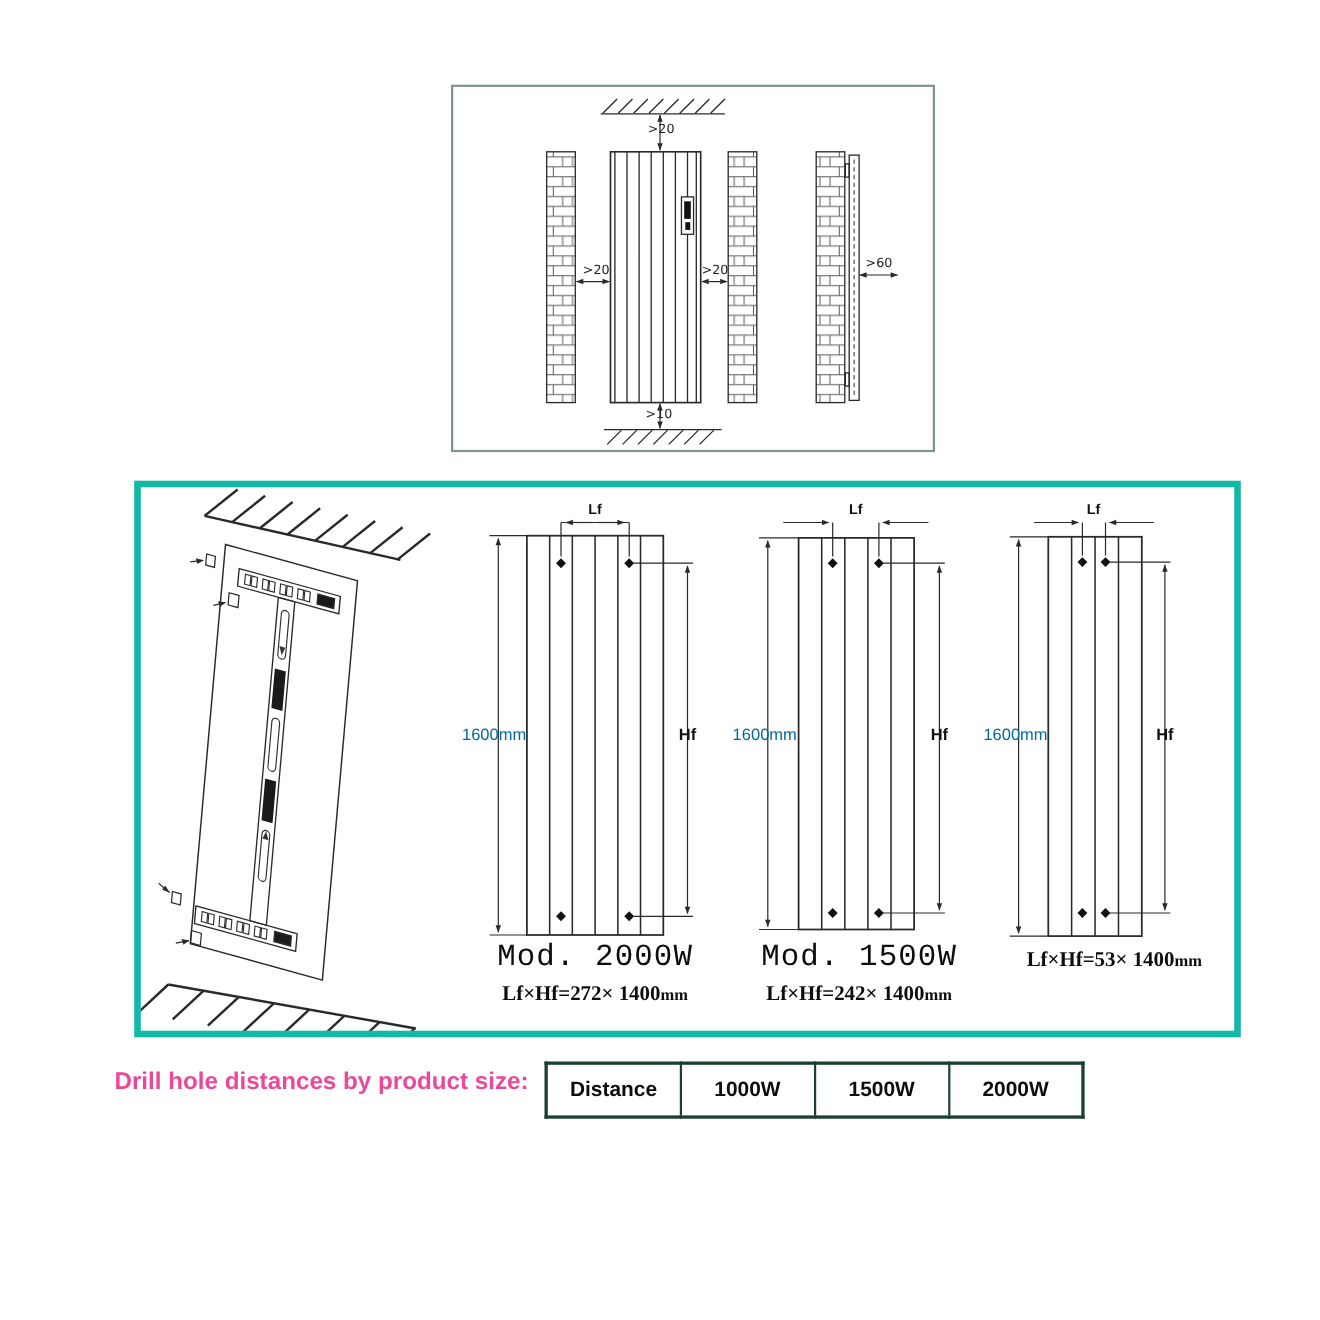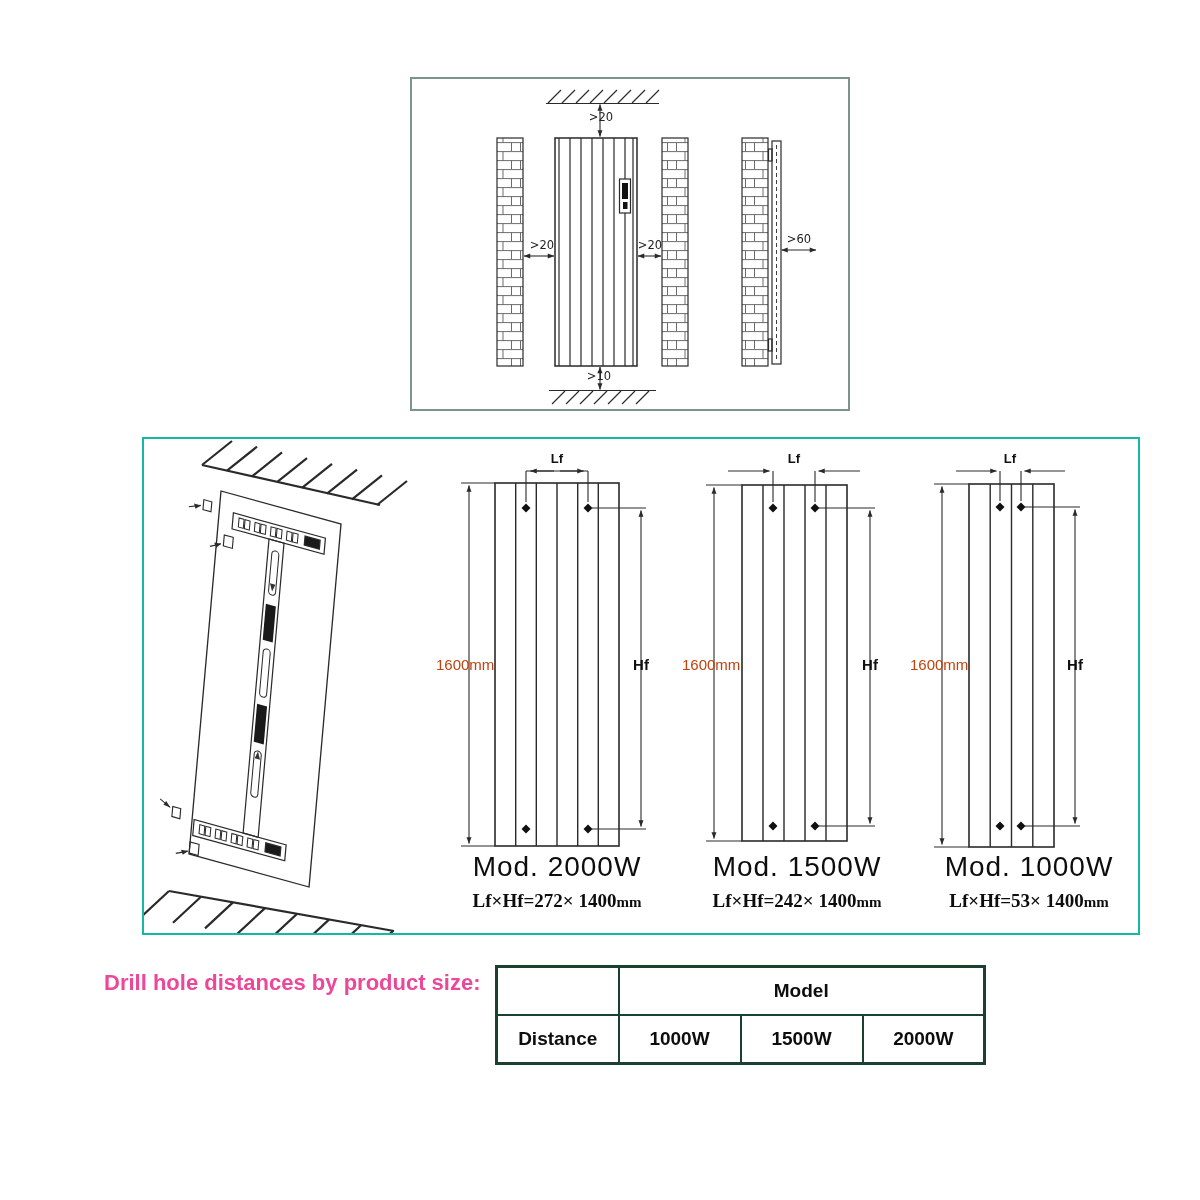--- a/index.html
+++ b/index.html
@@ -1,28 +1,28 @@
 <!DOCTYPE html>
 <html><head>
 <meta charset="utf-8">
 <style>
   html,body{margin:0;padding:0;background:#fff;}
   #page{position:relative;width:1200px;height:1200px;background:#ffffff;overflow:hidden;
         font-family:"Liberation Sans",sans-serif;color:#111;margin-top:44px;}
   .box{position:absolute;background:#fff;}
   #clearance-box{left:410px;top:33px;width:436px;height:330px;border:2px solid #7c948c;}
-  #dimension-box{left:142px;top:393px;width:994px;height:494px;border:2px solid #14b8a6;}
+  #dimension-box{left:122px;top:393px;width:994px;height:494px;border:6px solid #14b8a6;}
   svg{position:absolute;left:0;top:0;}
   .dim{position:absolute;font-size:11.5px;color:#222;white-space:nowrap;
        font-family:"DejaVu Sans",sans-serif;}
   .cx{transform:translateX(-50%);}
-  .lbl{position:absolute;font-size:15px;color:#c2410c;white-space:nowrap;}
+  .lbl{position:absolute;font-size:15px;color:#0369a1;white-space:nowrap;}
   .lfhf{position:absolute;font-size:13px;font-weight:bold;color:#111;white-space:nowrap;}
   .capblock{position:absolute;width:250px;text-align:center;}
-  .model-name{font-family:Liberation Sans, sans-serif;font-size:28px;letter-spacing:1px;color:#0d0d0d;}
+  .model-name{font-family:Liberation Mono, monospace;font-size:28px;letter-spacing:1px;color:#0d0d0d;}
   .model-formula{font-family:"Liberation Serif",serif;font-size:19px;font-weight:bold;margin-top:7px;color:#0d0d0d;}
   .model-formula .unit{font-size:15px;}
   #table-title{position:absolute;left:104px;top:926px;font-size:22px;font-weight:bold;color:#ec4899;}
   #drill-table{position:absolute;left:495px;top:921px;width:491px;border-collapse:collapse;
                border:3px solid #1a4130;table-layout:fixed;}
   #drill-table td{border:2px solid #1a4130;height:44px;text-align:center;vertical-align:middle;
                   font-family:"Liberation Sans",sans-serif;color:#0d0d0d;}
   .th{font-weight:bold;font-size:19px;}
   .val{font-weight:600;font-size:18px;}
 </style>
@@ -195,33 +195,28 @@
 
     <div class="capblock" style="left:288px;top:412px;">
       <div class="model-name">Mod. 2000W</div>
       <div class="model-formula"><span>Lf×Hf=272× 1400</span><span class="unit">mm</span></div>
     </div>
     <div class="capblock" style="left:528px;top:412px;">
       <div class="model-name">Mod. 1500W</div>
       <div class="model-formula"><span>Lf×Hf=242× 1400</span><span class="unit">mm</span></div>
     </div>
     <div class="capblock" style="left:760px;top:412px;">
-      <div class="model-name">Mod. 1000W</div>
       <div class="model-formula"><span>Lf×Hf=53× 1400</span><span class="unit">mm</span></div>
     </div>
   </div>
 
   <span id="table-title">Drill hole distances by product size:</span>
 
   <table id="drill-table">
     <tbody>
-        <tr>
-      <td class="th"></td>
-      <td class="th" colspan="3">Model</td>
-    </tr>
     <tr>
       <td class="th">Distance</td>
       <td class="th">1000W</td>
       <td class="th">1500W</td>
       <td class="th">2000W</td>
     </tr>
   </tbody>
     </table>
 
 </div>

